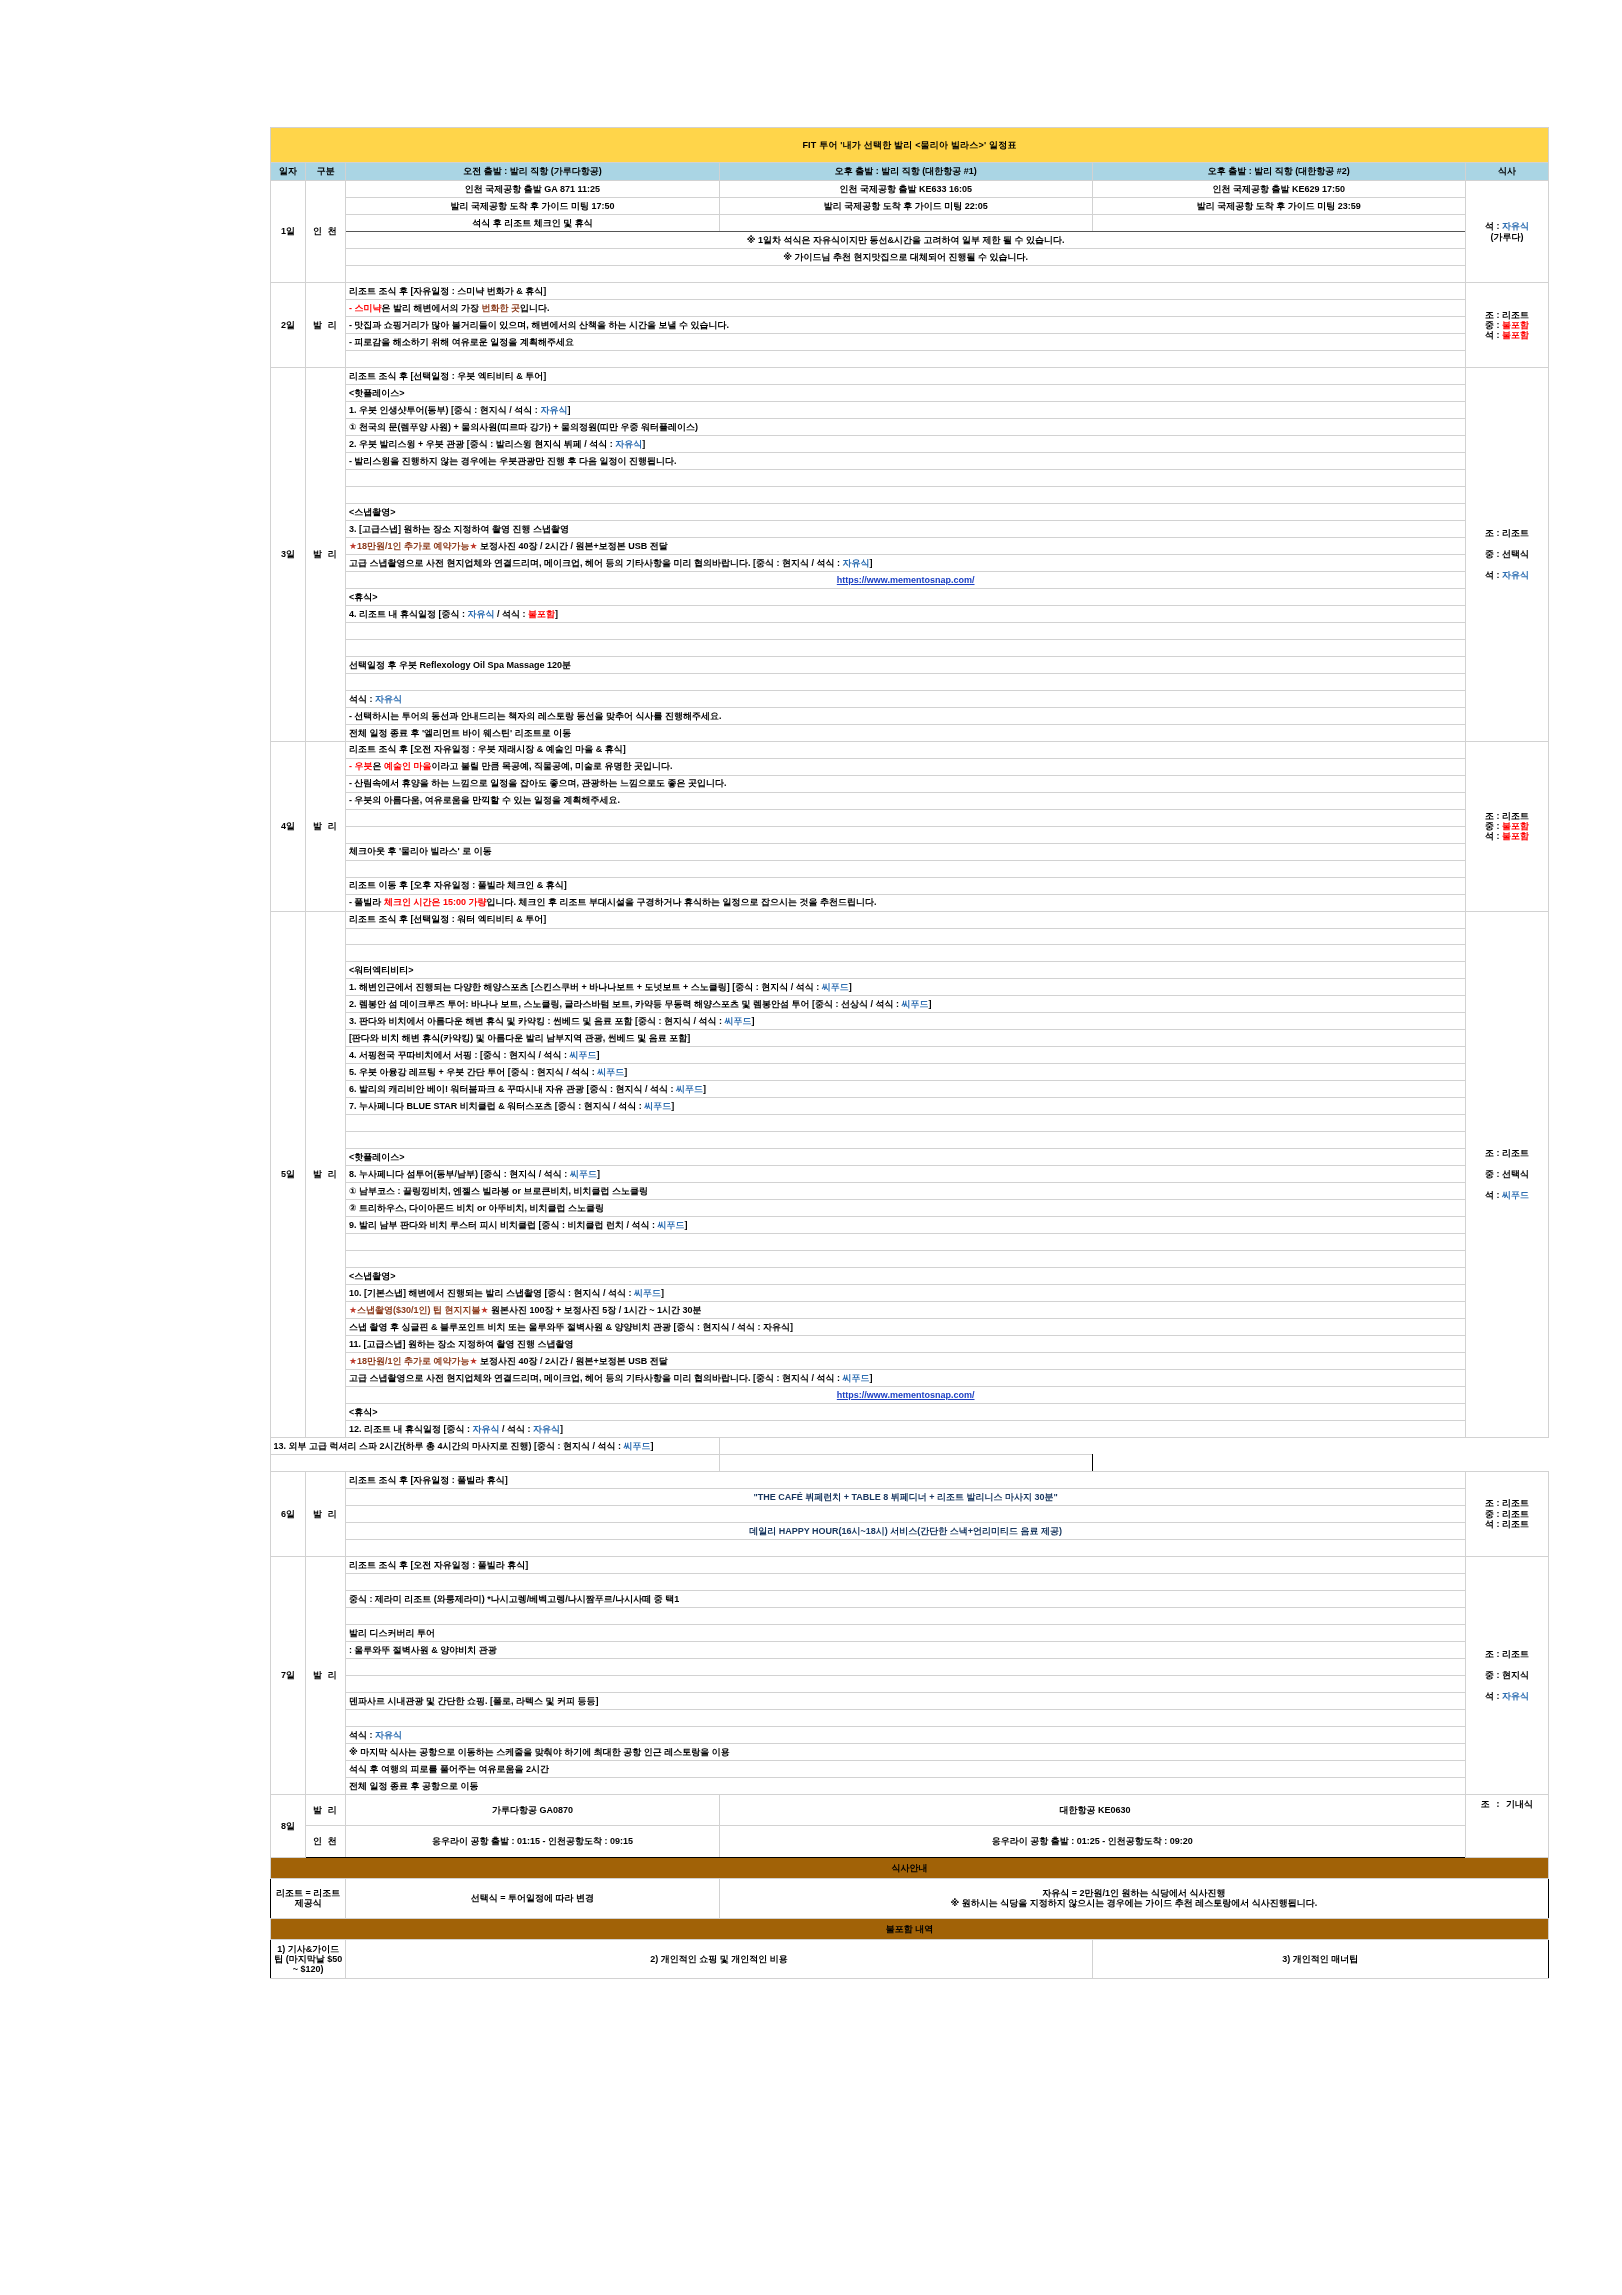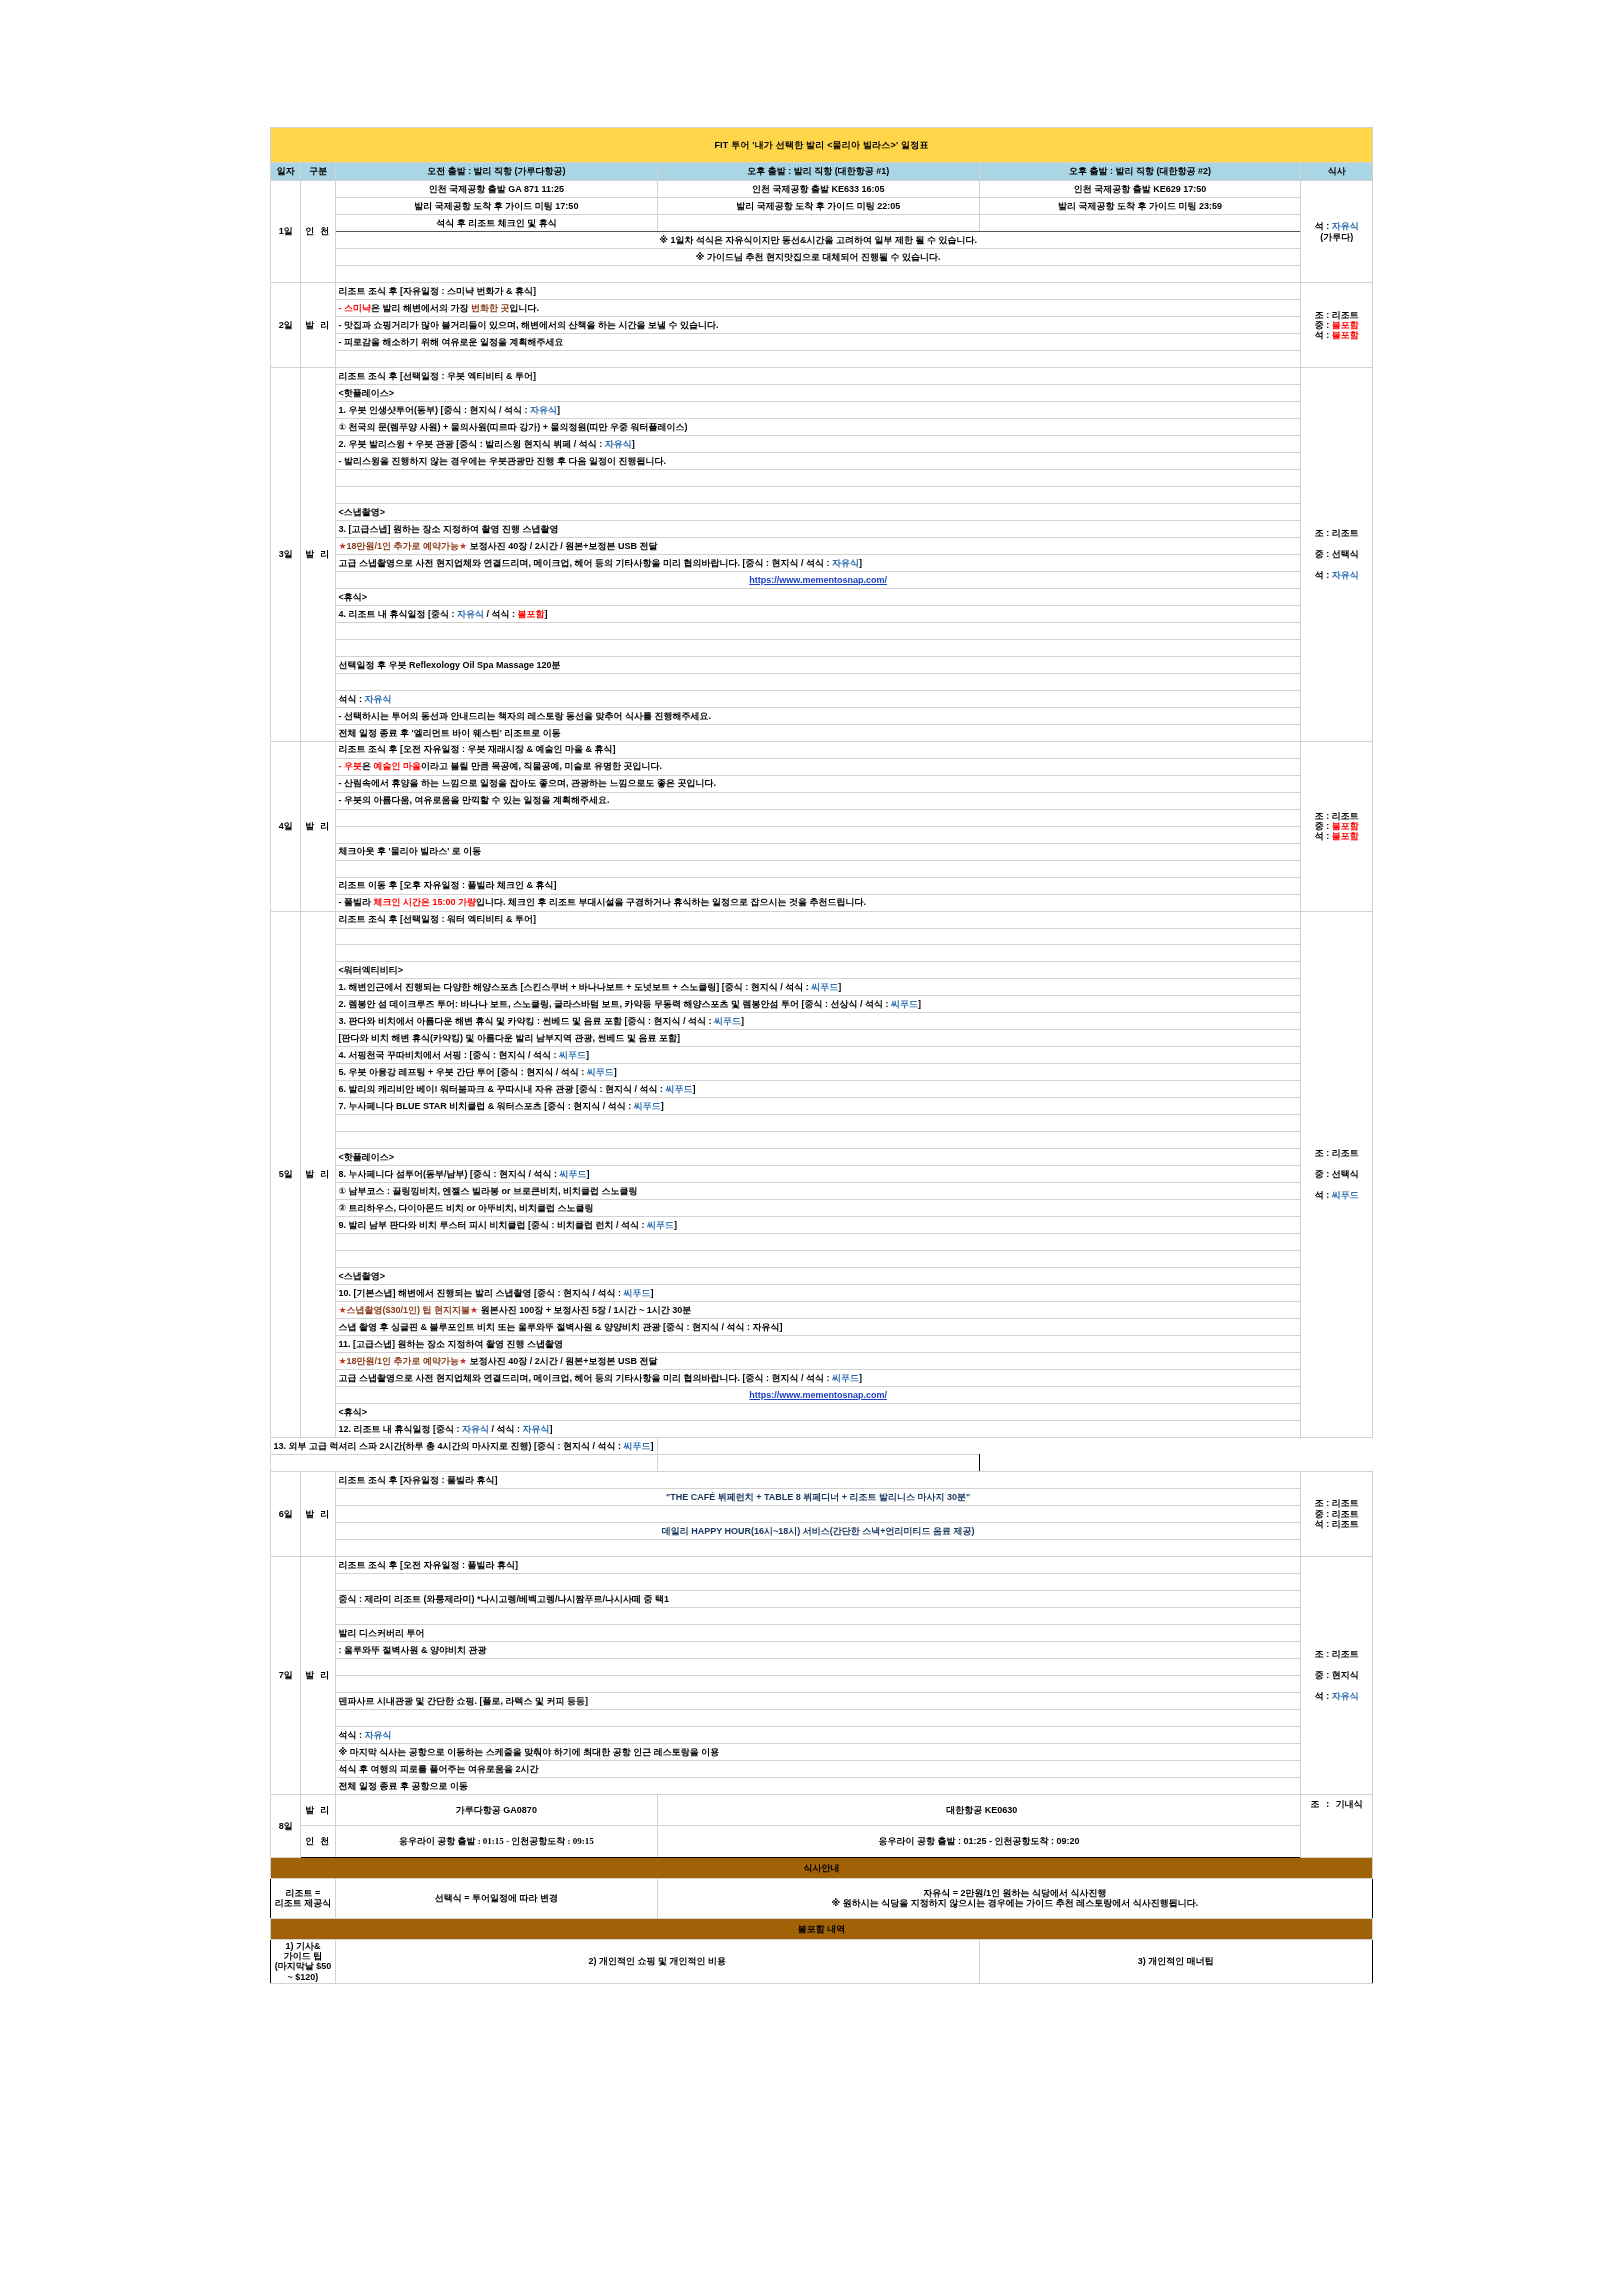--- a/index.html
+++ b/index.html
@@ -5,21 +5,21 @@
   html,body{margin:0;padding:0;background:#ffffff;}
   body{
     width:1622px;height:2295px;
     font-family:"Liberation Sans","DejaVu Sans",sans-serif;
     font-size:9.3px;color:#000;
     -webkit-font-smoothing:antialiased;
   }
   #sheet{
     position:absolute;
     left:270px;top:127px;
-    width:1103px;
+    width:1279px;
   }
   table.main{
     border-collapse:collapse;
     width:100%;
     table-layout:fixed;
   }
   table.main td,table.main th{
     border:0.8px solid #d2d2d2;
     padding:0.8px 2.5px;
     vertical-align:middle;
@@ -481,21 +481,21 @@
 
   <tr class="daytop">
     <td class="day" rowspan="2">8일</td>
     <td class="loc">발 리</td>
     <td class="body ctr" style="height:29px;">가루다항공  GA0870</td>
     <td class="body ctr" colspan="2" style="height:29px;padding-left:8px;">대한항공  KE0630</td>
     <td class="meal" rowspan="2" style="vertical-align:top;padding-top:5px;font-family:Liberation Mono, monospace;">조 : 기내식</td>
   </tr>
   <tr class="daybot">
     <td class="loc" style="border-bottom:1.7px solid #000;">인 천</td>
-    <td class="body ctr" style="height:29px;border-bottom:1.7px solid #000;font-family:Liberation Serif, serif;">응우라이 공항 출발 : 01:15  -  인천공항도착 : 09:15</td>
+    <td class="body ctr" style="height:29px;border-bottom:1.7px solid #000;">응우라이 공항 출발 : 01:15  -  인천공항도착 : 09:15</td>
     <td class="body ctr" colspan="2" style="height:29px;border-bottom:1.7px solid #000;">응우라이 공항 출발 : 01:25  -  인천공항도착 : 09:20</td>
   </tr>
 
   <tr class="sec-head">
     <td colspan="6">식사안내</td>
   </tr>
   <tr class="foot">
     <td class="first" colspan="2">리조트 = 리조트 제공식</td>
     <td>선택식 = 투어일정에 따라 변경</td>
     <td class="last" colspan="3">

